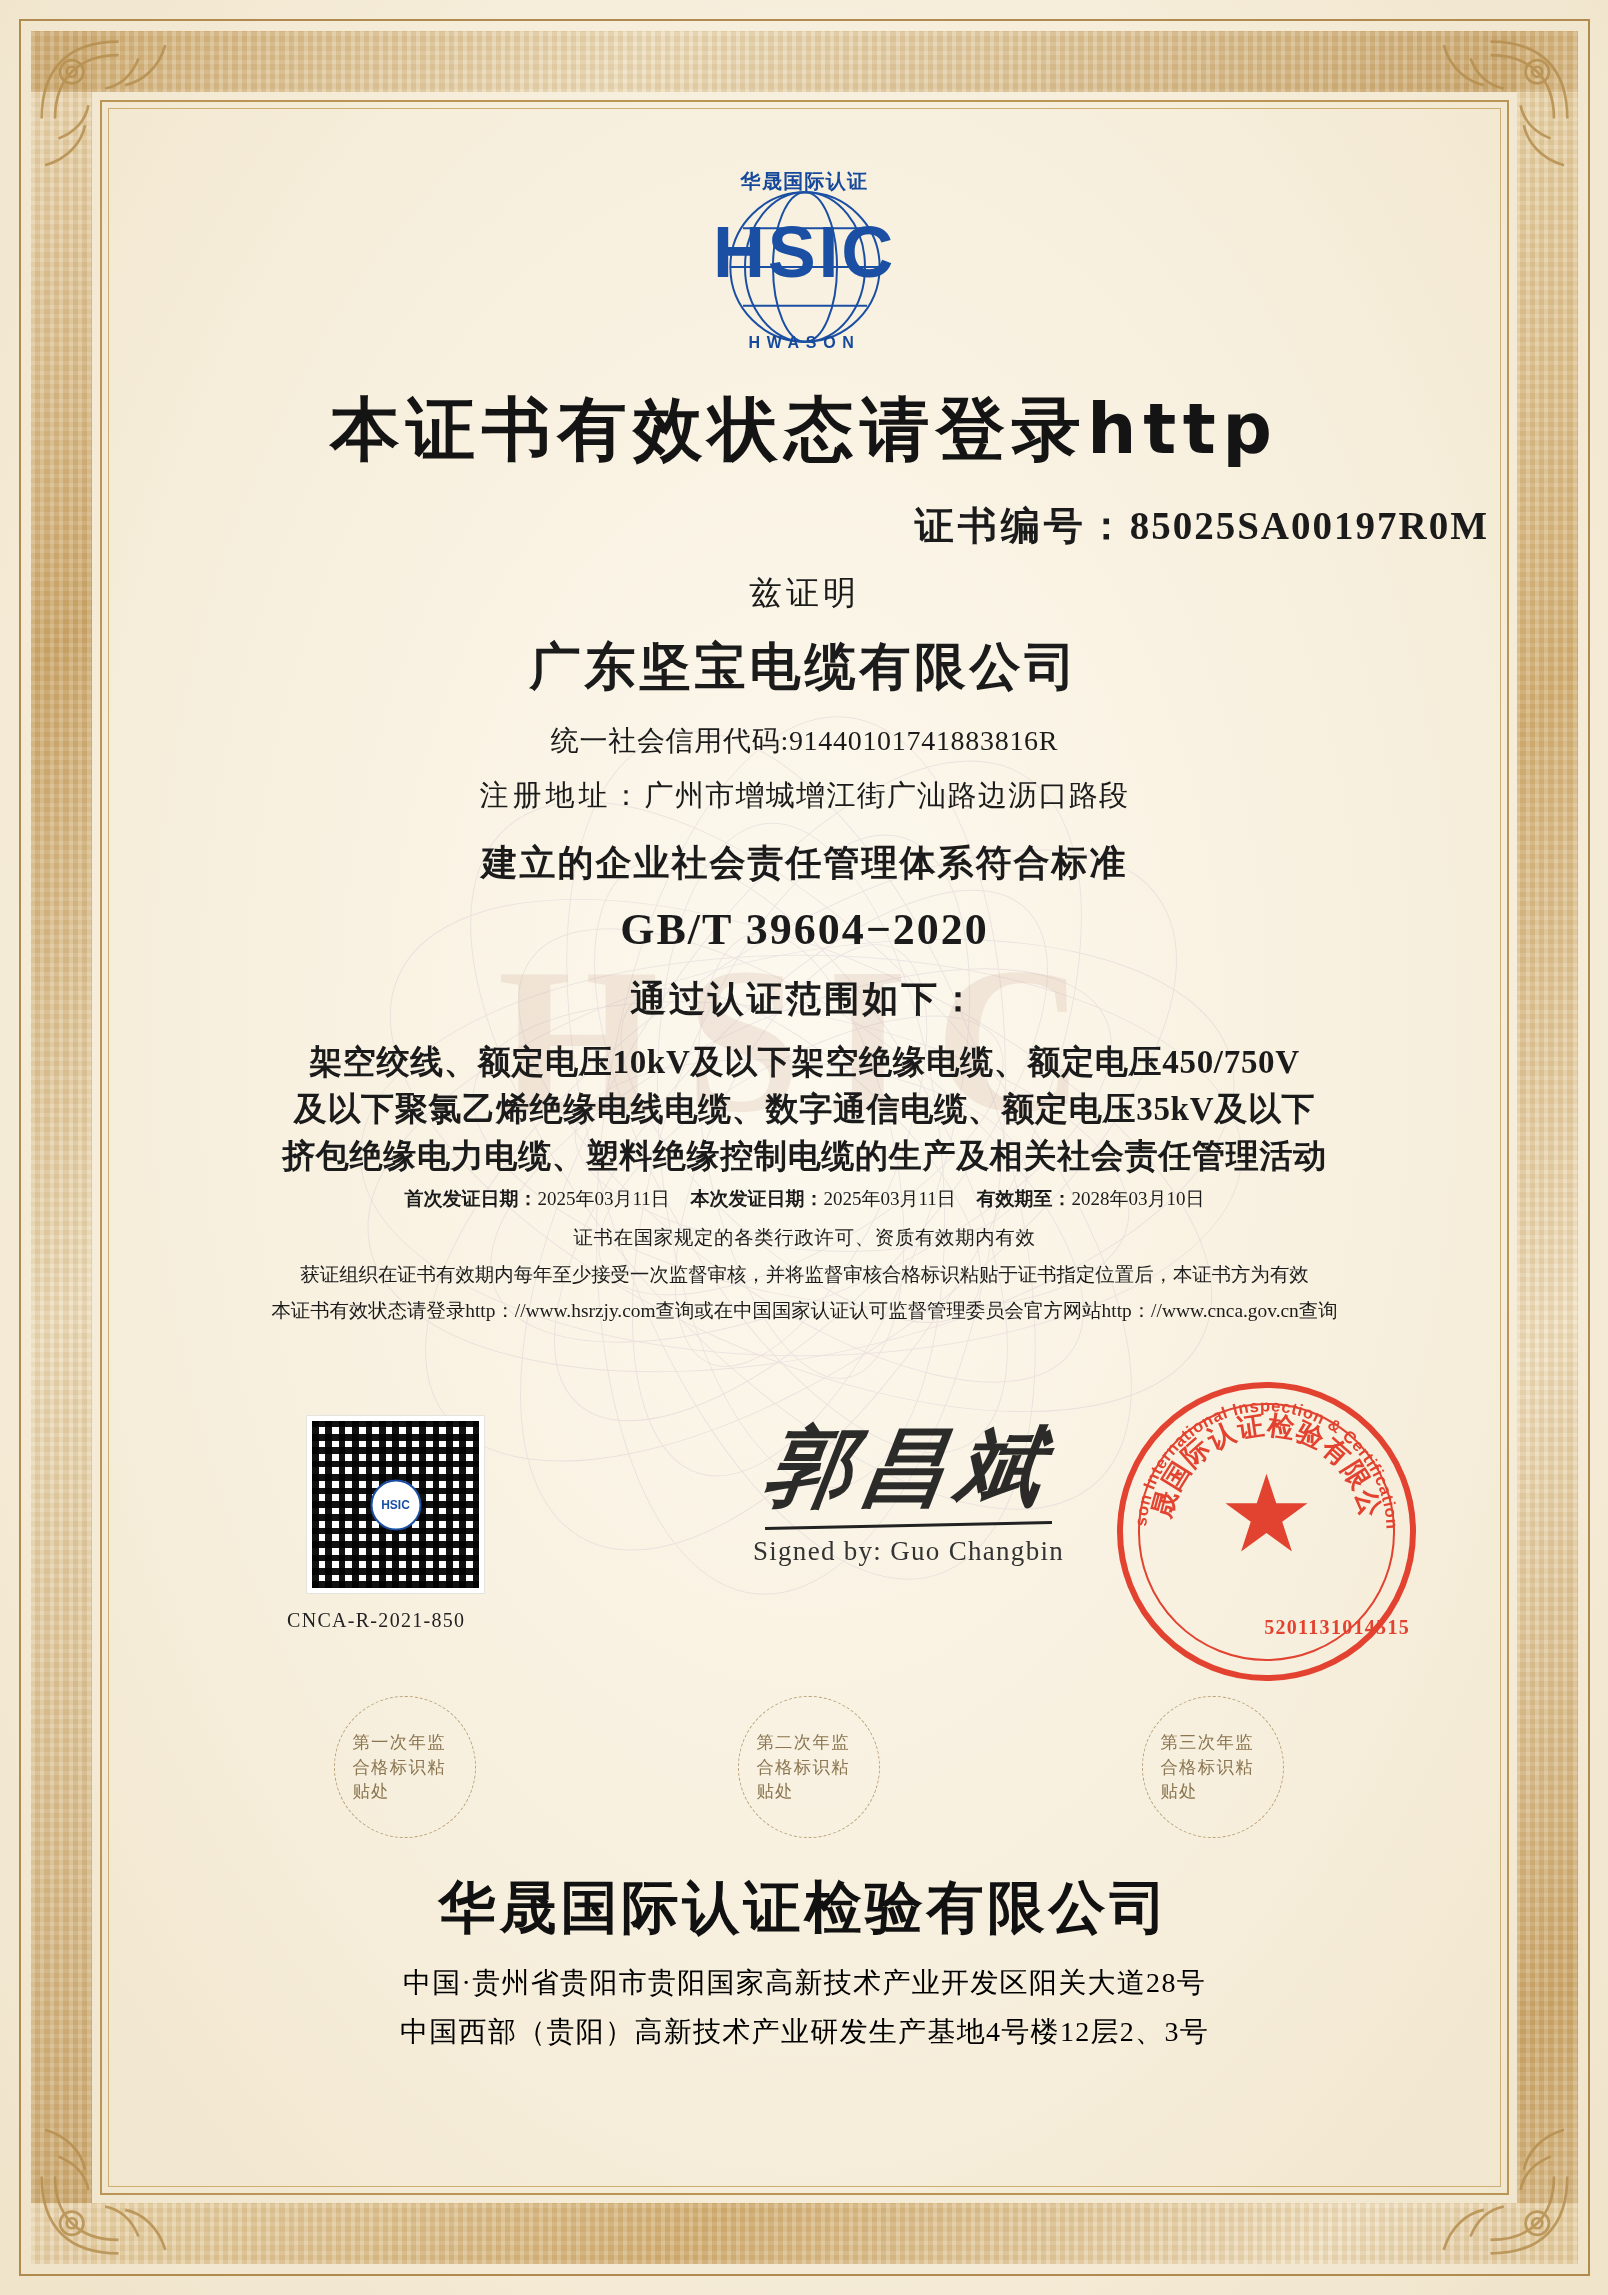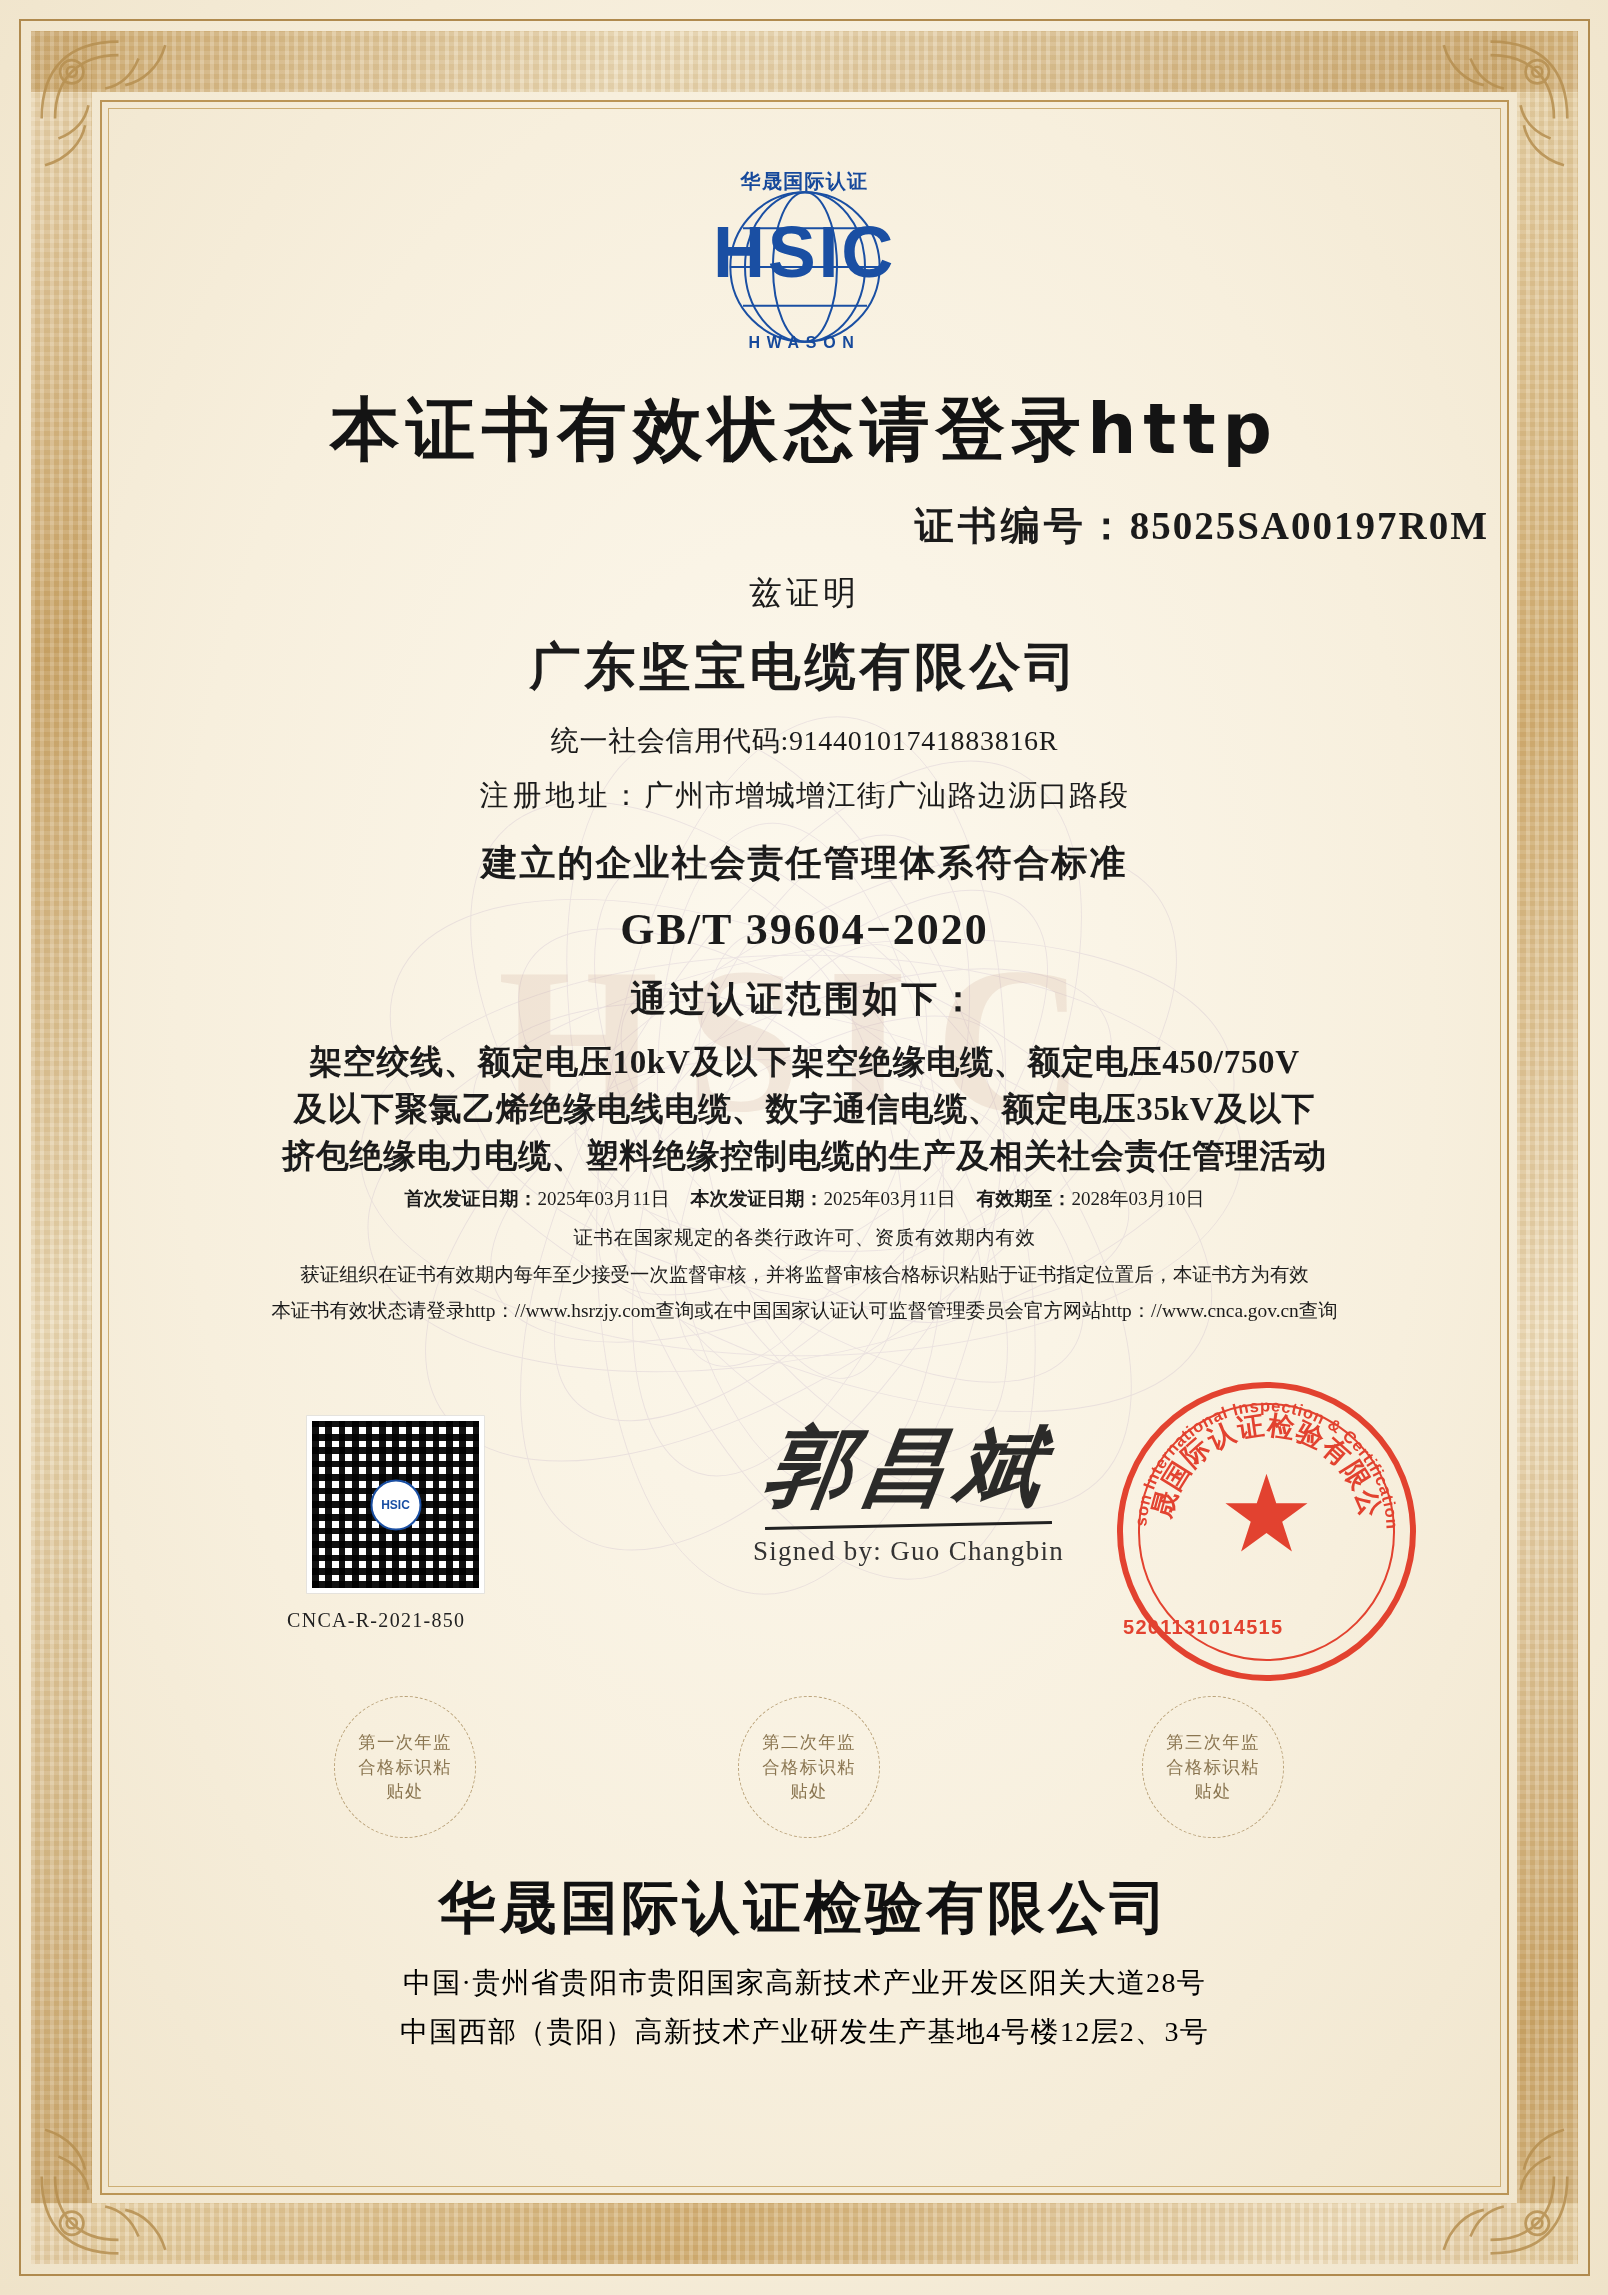--- a/index.html
+++ b/index.html
@@ -360,22 +360,22 @@
     left: 50%; top: 44%;
     transform: translate(-50%,-50%);
     font-size: 107px;
     color: #e02b18;
     line-height: 1;
   }
   .seal-num {
     position: absolute;
     left: 0; right: 0;
     bottom: 36px;
-    text-align: left;
-    font-family: Liberation Sans, sans-serif;
+    text-align: right;
+    font-family: Liberation Serif, serif;
     font-size: 20px;
     font-weight: 700;
     color: #e02b18;
     letter-spacing: 1.3px;
   }
 
   
   .stickers {
     position: absolute;
     left: 120px;
@@ -390,21 +390,20 @@
     border-radius: 50%;
     border: 1.3px dashed #b9a178;
     color: #8d7murky;
   }
   .sticker .s-text {
     position: absolute;
     inset: 0;
     display: flex;
     align-items: center;
     justify-content: center;
-    text-align: center;
     font-size: 17.4px;
     color: #8a7550;
     letter-spacing: 1.3px;
     line-height: 1.4;
     padding: 17.4px;
     box-sizing: border-box;
   }
   .sticker.s1 { left: 214px; }
   .sticker.s2 { left: 618px; }
   .sticker.s3 { left: 1022px; }

